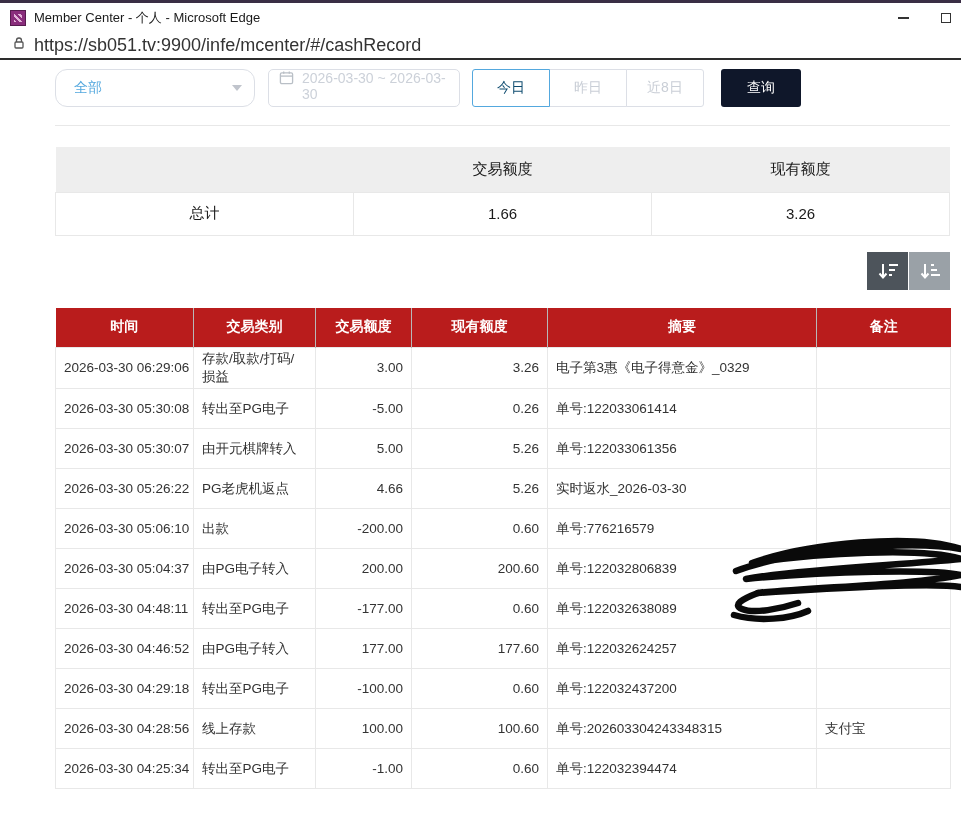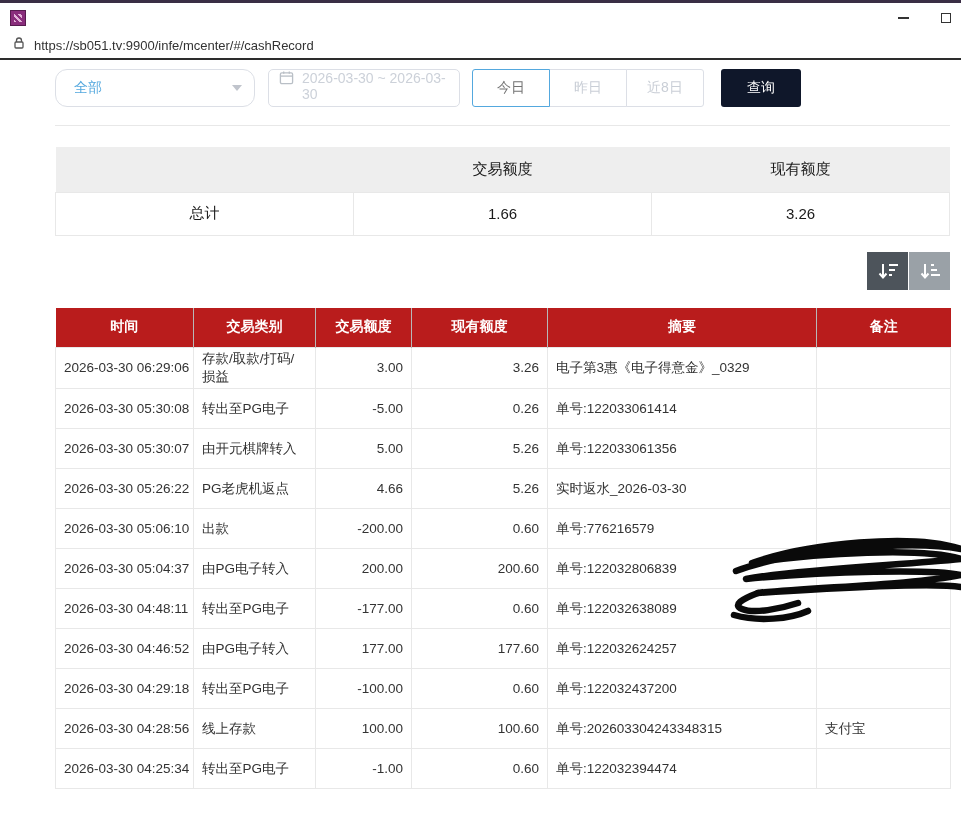--- a/index.html
+++ b/index.html
@@ -12,37 +12,37 @@
   
   .top-strip { height:3px; background:#3a2e45; }
   .titlebar { height:29px; display:flex; align-items:center; padding:0 10px; position:relative; background:#fff; }
   .favicon { width:16px; height:16px; background:#8a2d7c; border:1px solid #571b4f; margin-right:8px; position:relative; flex:0 0 auto; }
   .favicon::after { content:""; position:absolute; inset:3px; background:repeating-linear-gradient(45deg,#e3b3d9 0 2px,transparent 2px 4px); }
   .title-text { font-size:13px; color:#1a1a1a; }
   .win-controls { position:absolute; right:10px; top:0; height:29px; display:flex; align-items:center; gap:32px; }
   .min-glyph { width:11px; height:0; border-top:2px solid #333; }
   .max-glyph { width:10px; height:10px; border:1.5px solid #333; background:#fff; }
   .urlbar { height:28px; display:flex; align-items:center; padding:0 12px; border-bottom:2px solid #2d2d2d; background:#fff; }
-  .url-text { font-size:13px; color:#333; margin-left:8px; }
+  .url-text { font-size:18px; color:#333; margin-left:8px; }
 
   
   .content { padding:0 11px 0 55px; }
   .filters { display:flex; margin-top:9px; height:38px; align-items:stretch; }
   .select-box { width:200px; border:1px solid #dcdfe6; border-radius:12px; display:flex; align-items:center;
                 justify-content:space-between; padding:0 12px 0 18px; font-size:14px; color:#54a8de; cursor:pointer; }
   .caret-down { width:0; height:0; border-left:5px solid transparent; border-right:5px solid transparent; border-top:6px solid #c0c4cc; }
   .date-box { width:192px; margin-left:13px; border:1px solid #dcdfe6; border-radius:5px; display:flex; align-items:flex-start;
               padding:0 10px; font-size:14px; color:#ccd1d9; gap:8px; cursor:pointer; }
   .btn-group { display:flex; margin-left:12px; }
   .qb { width:78px; border:1px solid #dcdfe6; background:#fff; font-size:14px; color:#c9ced6;
         display:flex; align-items:center; justify-content:center; cursor:pointer; }
   .qb + .qb { margin-left:-1px; }
   .qb:first-child { border-radius:3px 0 0 3px; }
   .qb:last-child  { border-radius:0 3px 3px 0; }
-  .qb.active { border-color:#54a8de; color:#737373; position:relative; z-index:1;font-family:Liberation Mono, monospace; }
+  .qb.active { border-color:#54a8de; color:#0c4a6e; position:relative; z-index:1;font-family:Liberation Mono, monospace; }
   .search-btn { margin-left:17px; width:80px; background:#0f172a; color:#fff; border:none; border-radius:3px;
                 font-size:14px; cursor:pointer; }
   .divider { margin-top:18px; border-top:1px solid #e8e8e8; height:0; }
 
   
   table.summary { margin-top:21px; width:895px; border-collapse:collapse; table-layout:fixed; font-size:15px; color:#1a1a1a; }
   table.summary thead td { background:#eee; height:45px; text-align:center; }
   table.summary tbody td { background:#fff; height:43px; text-align:center; border:1px solid #e8e8e8; }
 
   
@@ -68,20 +68,21 @@
   
   .scribble { position:absolute; left:718px; top:527px; width:243px; height:98px; pointer-events:none; }
 </style>
 </head>
 <body>
 
 <div class="top-strip"></div>
 
 <div class="titlebar">
   <div class="favicon"></div>
+  <div class="title-text">Member Center - 个人 - Microsoft Edge</div>
   <div class="win-controls">
     <div class="min-glyph"></div>
     <div class="max-glyph"></div>
   </div>
 </div>
 
 <div class="urlbar">
   <span>
     <svg width="14" height="14" viewBox="0 0 14 14">
         <rect x="3" y="6" width="8" height="6" rx="1" fill="none" stroke="#555" stroke-width="1.3"></rect>

